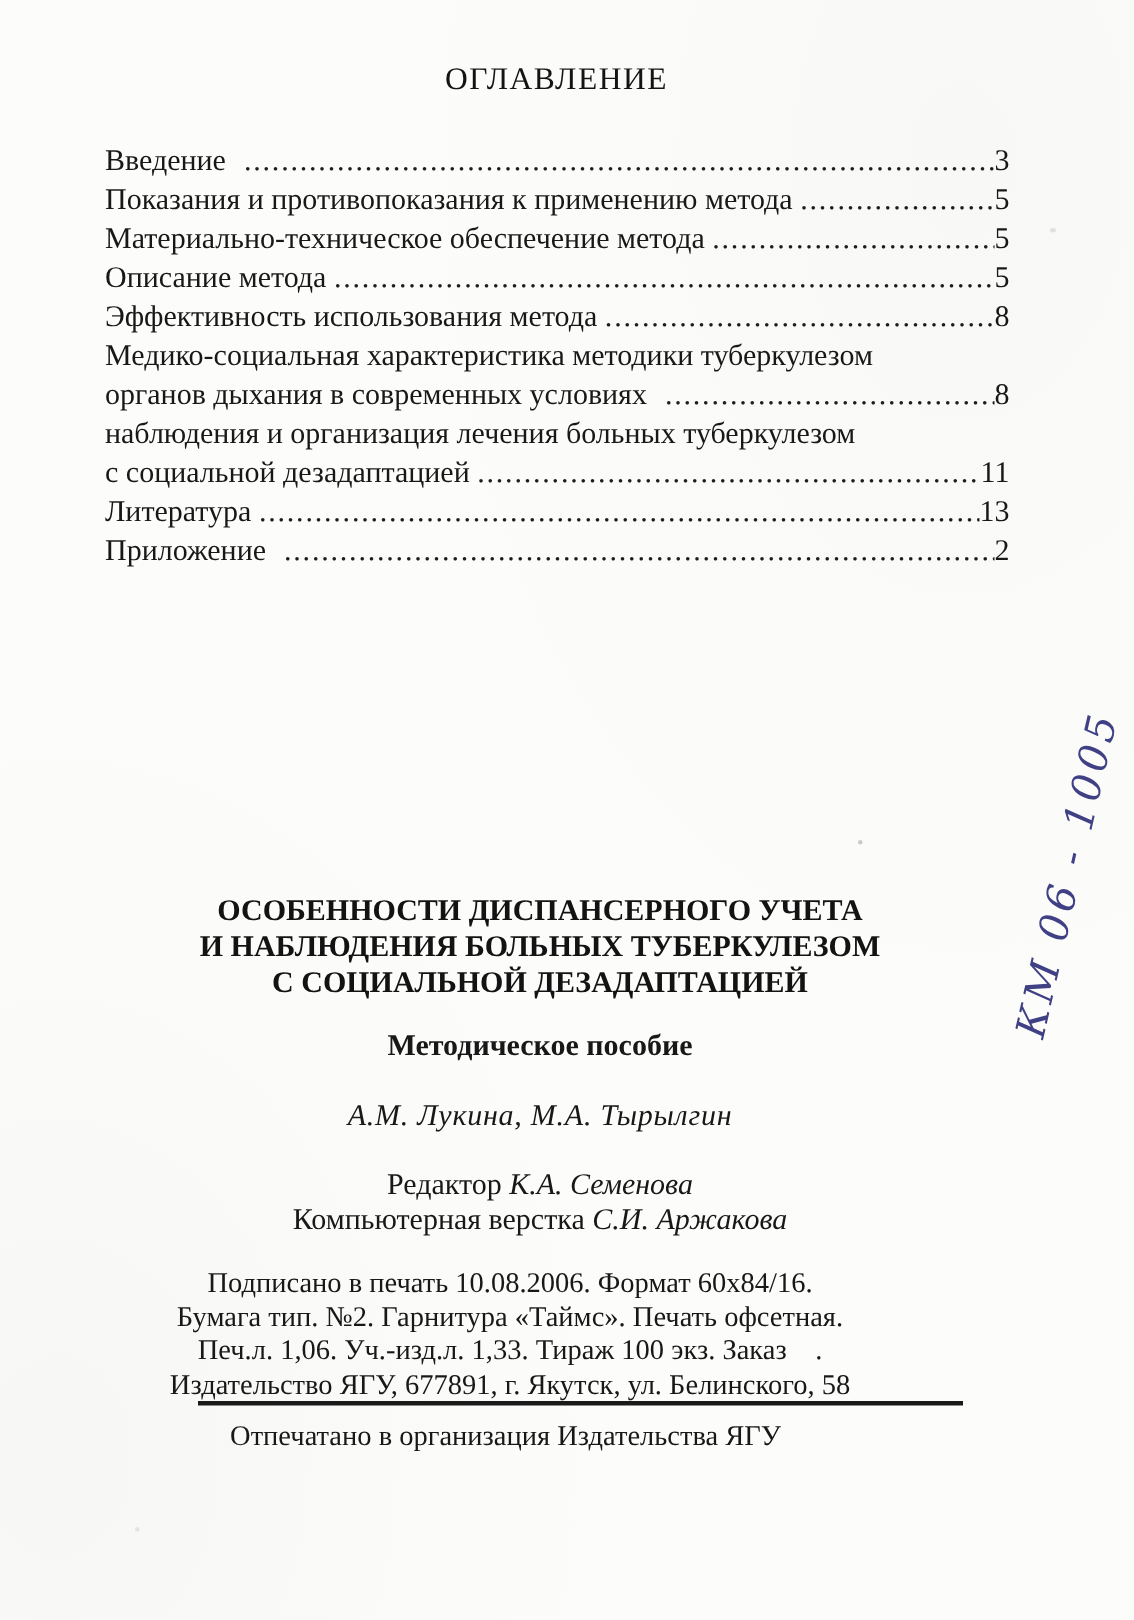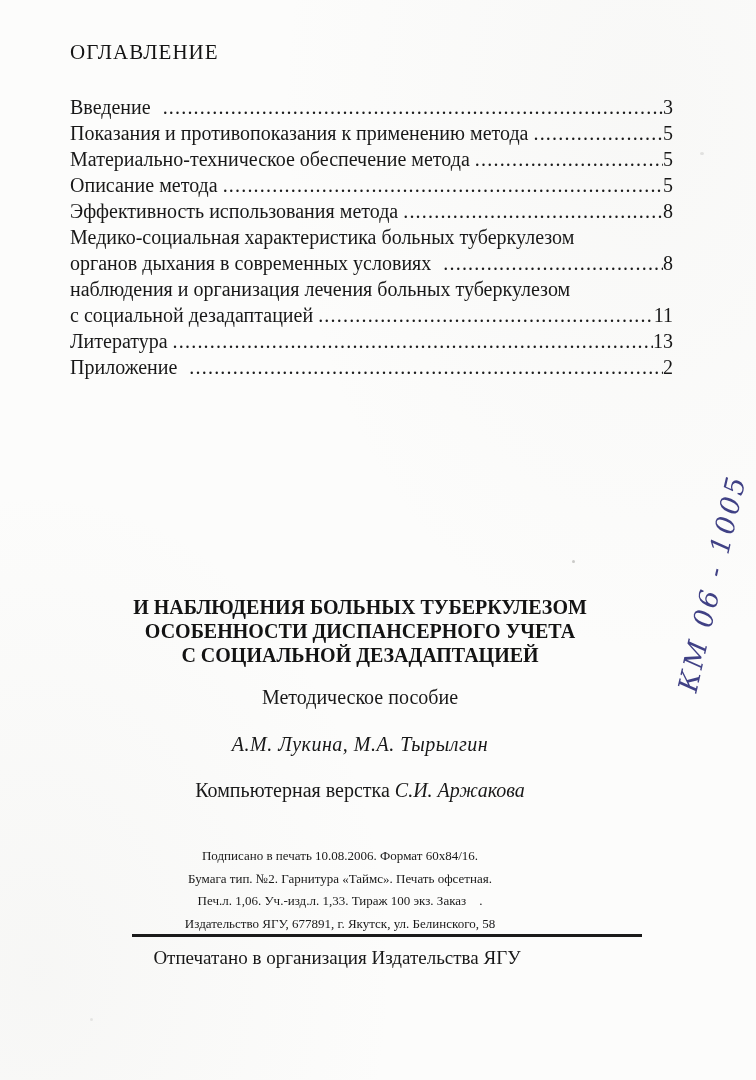--- a/index.html
+++ b/index.html
@@ -16,21 +16,21 @@
     position: absolute; inset: 0;
     background:
       radial-gradient(ellipse at 85% 10%, rgba(200,200,195,0.08), transparent 40%),
       radial-gradient(ellipse at 5% 90%, rgba(200,200,195,0.10), transparent 35%),
       #fcfcfb;
   }
 
   
   .toc-heading {
     position: absolute; top: 40px; left: 70px; width: 602px;
-    text-align: left;
+    text-align: center;
     font-size: 21px; letter-spacing: 1px;
     color: #141414;
   }
   .toc {
     position: absolute; top: 94px; left: 70px; width: 603px;
     font-size: 20px; line-height: 26px;
   }
   .toc-row { display: flex; align-items: baseline; white-space: nowrap; }
   .toc-text { flex: 0 0 auto; }
   .leader {
@@ -60,35 +60,35 @@
     position: absolute; left: 40px; top: 0; width: 640px;
     text-align: center;
   }
   .book-title {
     position: absolute; top: 595px; left: 0; width: 100%;
     font-weight: bold; font-size: 20px; line-height: 24px;
     color: #131313;
   }
   .subtitle {
     position: absolute; top: 686px; left: 0; width: 100%;
-    font-weight: normal; font-size: 20px;
+    font-weight: bold; font-size: 20px;
   }
   .authors {
     position: absolute; top: 733px; left: 0; width: 100%;
     font-style: italic; font-size: 20px; letter-spacing: 0.5px;
   }
   .editors {
     position: absolute; top: 779px; left: 0; width: 100%;
     font-size: 20px; line-height: 23px;
   }
   .editors .name { font-style: italic; }
   .colophon {
     position: absolute; top: 845px; left: 10px; width: 660px;
     text-align: center;
-    font-size: 13px; line-height: 22.5px;
+    font-size: 19px; line-height: 22.5px;
   }
   .rule {
     position: absolute; top: 934px; left: 132px; width: 510px; height: 2.5px;
     background: #1a1a1a;
   }
   .printed-note {
     position: absolute; top: 947px; left: 7px; width: 660px;
     text-align: center; font-size: 19px;
   }
 
@@ -125,21 +125,21 @@
       <span class="toc-text">Описание метода</span>
       <span class="leader"></span>
       <span class="toc-page">5</span>
     </div>
     <div class="toc-row">
       <span class="toc-text">Эффективность использования метода</span>
       <span class="leader"></span>
       <span class="toc-page">8</span>
     </div>
     <div class="toc-row plain">
-      <span class="toc-text">Медико-социальная характеристика больных туберкулезом</span>
+      <span class="toc-text">Медико-социальная характеристика методики туберкулезом</span>
     </div>
     <div class="toc-row gap">
       <span class="toc-text">органов дыхания в современных условиях</span>
       <span class="leader"></span>
       <span class="toc-page">8</span>
     </div>
     <div class="toc-row plain">
       <span class="toc-text">наблюдения и организация лечения больных туберкулезом</span>
     </div>
     <div class="toc-row">
@@ -156,27 +156,28 @@
       <span class="toc-text">Приложение</span>
       <span class="leader"></span>
       <span class="toc-page">2</span>
     </div>
   </div>
 
   <div class="handwriting" style="color: rgb(49, 50, 124);">КМ 06 - 1005</div>
 
   <div class="imprint-upper">
     <div class="book-title">
+      <div>ОСОБЕННОСТИ ДИСПАНСЕРНОГО УЧЕТА</div>
       <div>И НАБЛЮДЕНИЯ БОЛЬНЫХ ТУБЕРКУЛЕЗОМ</div>
-      <div>ОСОБЕННОСТИ ДИСПАНСЕРНОГО УЧЕТА</div>
       <div>С СОЦИАЛЬНОЙ ДЕЗАДАПТАЦИЕЙ</div>
     </div>
     <div class="subtitle">Методическое пособие</div>
     <div class="authors">А.М. Лукина, М.А. Тырылгин</div>
     <div class="editors">
+      <div><span>Редактор </span><span class="name">К.А. Семенова</span></div>
       <div><span>Компьютерная верстка </span><span class="name">С.И. Аржакова</span></div>
     </div>
   </div>
 
   <div class="colophon">
     <div>Подписано в печать 10.08.2006. Формат 60х84/16.</div>
     <div>Бумага тип. №2. Гарнитура «Таймс». Печать офсетная.</div>
     <div>Печ.л. 1,06. Уч.-изд.л. 1,33. Тираж 100 экз. Заказ&nbsp;&nbsp;&nbsp;&nbsp;.</div>
     <div>Издательство ЯГУ, 677891, г. Якутск, ул. Белинского, 58</div>
   </div>

